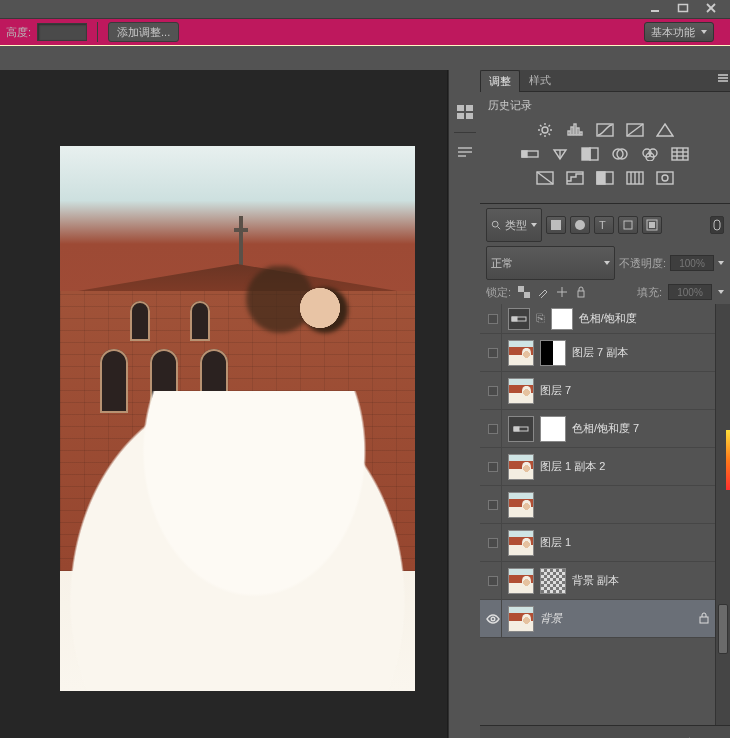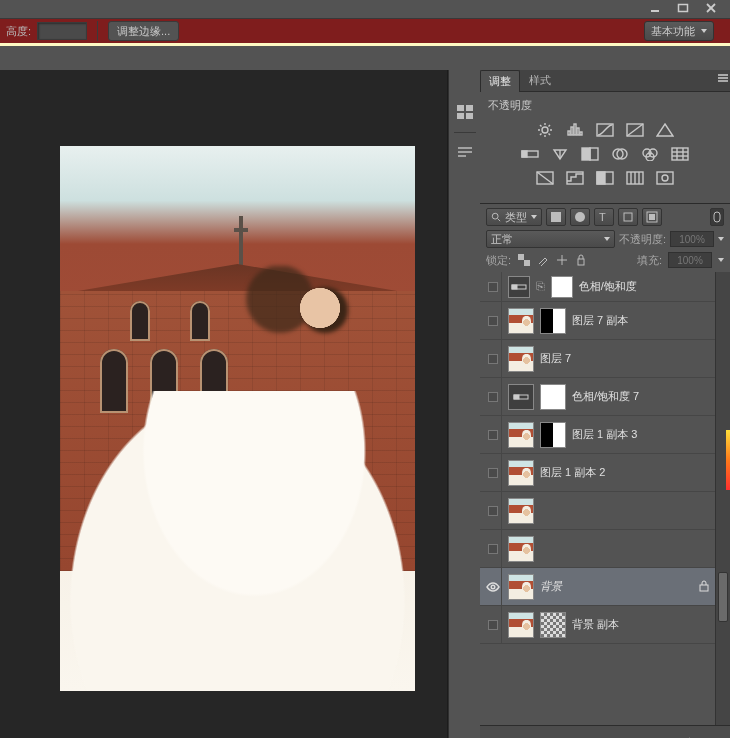--- a/index.html
+++ b/index.html
@@ -2,21 +2,21 @@
 <html><head>
 <meta charset="utf-8">
 <style>
 * { margin:0; padding:0; box-sizing:border-box; font-family:"Microsoft YaHei",sans-serif; user-select:none; }
 body { width:730px; height:738px; background:#535353; color:#c8c8c8; font-size:11px; overflow:hidden; position:relative; }
 
 .titlebar { height:18px; background:#535353; display:flex; justify-content:flex-end; align-items:flex-start; padding-right:6px; }
 .winbtn { width:26px; height:16px; display:flex; align-items:center; justify-content:center; margin-left:2px; cursor:pointer; }
 .winbtn svg { pointer-events:none; }
 
-.optbar { height:28px; border-top:1px solid #393939; border-bottom:3px solid #fef9c3; display:flex; align-items:center; padding:0 6px; gap:6px; background:#7f1d1d; }
+.optbar { height:28px; border-top:1px solid #393939; border-bottom:1px solid #fef9c3; display:flex; align-items:center; padding:0 6px; gap:6px; background:#be185d; }
 .optlabel { color:#b8b8b8; }
 .optfield { width:50px; height:18px; background:#4a4a4a; border:1px solid #3a3a3a; box-shadow:inset 1px 1px 2px rgba(0,0,0,.4); }
 .divider { width:1px; height:20px; background:#3a3a3a; margin:0 4px; }
 .optbtn { padding:2px 8px; height:20px; background:#535353; border:1px solid #3a3a3a; border-radius:3px; cursor:pointer; display:flex; align-items:center; }
 .workspace { margin-left:auto; display:flex; align-items:center; }
 .ws-select { display:flex; align-items:center; gap:6px; background:linear-gradient(#5a5a5a,#4a4a4a); border:1px solid #333; border-radius:3px; padding:2px 6px; height:20px; cursor:pointer; }
 .chev { width:0; height:0; border-left:3px solid transparent; border-right:3px solid transparent; border-top:4px solid #ccc; }
 .dblchev { width:10px; height:16px; display:flex; flex-direction:column; align-items:center; justify-content:center; gap:1px; cursor:pointer; }
 .dblchev .c { width:0;height:0;border-left:3px solid transparent;border-right:3px solid transparent; }
 .dblchev .c.right { border-left:4px solid #999; border-right:none; }
@@ -53,21 +53,21 @@
 .flyout { position:absolute; right:2px; top:4px; cursor:pointer; }
 .flyout::before{content:"";display:block;width:10px;height:2px;background:#aaa;box-shadow:0 3px #aaa,0 6px #aaa;}
 .adjbody { padding:6px 8px 10px; }
 .adjtitle { margin-bottom:8px; }
 .iconrow { display:flex; gap:8px; justify-content:center; margin:6px 0; }
 .aicon { width:22px; height:18px; display:flex; align-items:center; justify-content:center; cursor:pointer; }
 .aicon svg { stroke:#c8c8c8; fill:none; stroke-width:1.4; }
 
 .lcontrols { padding:4px 6px; display:flex; flex-direction:column; gap:4px; }
 .row { display:flex; align-items:center; gap:4px; }
-.selbox { display:flex; align-items:center; gap:4px; background:linear-gradient(#5a5a5a,#4a4a4a); border:1px solid #333; border-radius:2px; padding:1px 4px; height:18px; cursor:pointer; flex:0 0 auto; }
+.selbox { display:flex; align-items:center; gap:4px; background:linear-gradient(#5a5a5a,#4a4a4a); border:1px solid #333; border-radius:2px; padding:1px 4px; height:34px; cursor:pointer; flex:0 0 auto; }
 .selbox .mag { width:10px;height:10px; }
 .filterbtn { width:20px; height:18px; display:flex; align-items:center; justify-content:center; cursor:pointer; border:1px solid #333; background:linear-gradient(#5a5a5a,#4a4a4a); border-radius:2px; }
 .filterbtn svg { fill:#bdbdbd; }
 .sliderlbl { color:#a8a8a8; }
 .pctbox { width:44px; height:16px; background:#3e3e3e; border:1px solid #303030; color:#777; font-size:10px; display:flex; align-items:center; justify-content:center; }
 .lockrow { display:flex; align-items:center; gap:6px; }
 .lockicons { display:flex; gap:5px; }
 .lockicons span { width:14px; height:14px; display:flex; align-items:center; justify-content:center; }
 
 .layers { flex:1; overflow:hidden; position:relative; background:#535353; }
@@ -123,21 +123,21 @@
         <line x1="10" y1="1" x2="2" y2="9" stroke="#ccc" stroke-width="1.8"></line>
       </svg>
     </div>
 </div>
 
 <div class="optbar">
   <span class="optlabel">高度:</span>
   <div class="optfield"></div>
   <div class="divider"></div>
   <div class="optbtn">
-      <span>调整边缘...</span>
+      <span>添加调整...</span>
     </div>
   <div class="workspace">
     <div class="ws-select">
       <span>基本功能</span>
       <span class="chev"></span>
     </div>
     <div class="dblchev">
       <span class="c right"></span>
         <span class="c right"></span>
     </div>
@@ -191,21 +191,21 @@
 
   <div class="rcol">
 
     <div class="panel">
       <div class="tabs">
         <div class="tab active"><span>调整</span></div>
         <div class="tab"><span>样式</span></div>
         <div class="flyout"></div>
       </div>
       <div class="adjbody">
-        <div class="adjtitle">不透明度</div>
+        <div class="adjtitle">历史记录</div>
         <div class="iconrow">
           <div class="aicon">
               <svg width="18" height="16" viewBox="0 0 18 16">
                 <circle cx="9" cy="8" r="3"></circle>
                 <g stroke="#c8c8c8">
                   <line x1="9" y1="1" x2="9" y2="3"></line>
                   <line x1="9" y1="13" x2="9" y2="15"></line>
                   <line x1="2" y1="8" x2="4" y2="8"></line>
                   <line x1="14" y1="8" x2="16" y2="8"></line>
                   <line x1="4" y1="3" x2="5.5" y2="4.5"></line>
@@ -455,64 +455,57 @@
                 </svg>
               </div>
               <div class="thumb white"></div>
               <div class="lname">色相/饱和度 7</div>
             </div>
             <div class="lrow">
               <div class="viscol">
                 <div class="cb"></div>
               </div>
               <div class="thumb img"></div>
-              <div class="thumb mask"></div>
-              <div class="lname">图层 1 副本 3</div>
-            </div>
-            <div class="lrow">
-              <div class="viscol">
-                <div class="cb"></div>
-              </div>
-              <div class="thumb img"></div>
               <div class="lname">图层 1 副本 2</div>
             </div>
             <div class="lrow">
               <div class="viscol">
                 <div class="cb"></div>
               </div>
               <div class="thumb img"></div>
             </div>
             <div class="lrow">
               <div class="viscol">
                 <div class="cb"></div>
               </div>
               <div class="thumb img"></div>
+              <div class="lname">图层 1</div>
+            </div>
+            <div class="lrow">
+              <div class="viscol">
+                <div class="cb"></div>
+              </div>
+              <div class="thumb img"></div>
+              <div class="thumb white" style="background: repeating-conic-gradient(rgb(119, 119, 119) 0deg, rgb(119, 119, 119) 25%, rgb(221, 221, 221) 0deg, rgb(221, 221, 221) 50%) 0px 0px / 6px 6px;"></div>
+              <div class="lname">背景 副本</div>
             </div>
             <div class="lrow selected">
               <div class="viscol">
                 <div class="eye"><svg viewBox="0 0 14 10" width="14" height="10">
                     <path d="M1 5c2-3 4-4 6-4s4 1 6 4c-2 3-4 4-6 4S3 8 1 5z"></path>
                     <circle cx="7" cy="5" r="1.8"></circle>
                   </svg></div>
               </div>
               <div class="thumb img"></div>
               <div class="lname bgname">背景</div>
               <div class="lockicon"><svg width="10" height="12" viewBox="0 0 10 12">
                   <rect x="1" y="5" width="8" height="6" stroke="#ddd" fill="none"></rect>
                   <path d="M3 5V3a2 2 0 0 1 4 0v2" stroke="#ddd" fill="none"></path>
                 </svg></div>
             </div>
-            <div class="lrow">
-              <div class="viscol">
-                <div class="cb"></div>
-              </div>
-              <div class="thumb img"></div>
-              <div class="thumb white" style="background: repeating-conic-gradient(rgb(119, 119, 119) 0deg, rgb(119, 119, 119) 25%, rgb(221, 221, 221) 0deg, rgb(221, 221, 221) 50%) 0px 0px / 6px 6px;"></div>
-              <div class="lname">背景 副本</div>
-            </div>
           </div>
         <div class="vscroll">
             <div class="vthumb"></div>
           </div>
       </div>
 
       <div class="lfoot">
         <div class="fb">
             <svg width="14" height="14" viewBox="0 0 14 14">
               <path d="M3 7a3 3 0 0 1 3-3h1M11 7a3 3 0 0 1-3 3H7M5 7h4"></path>

